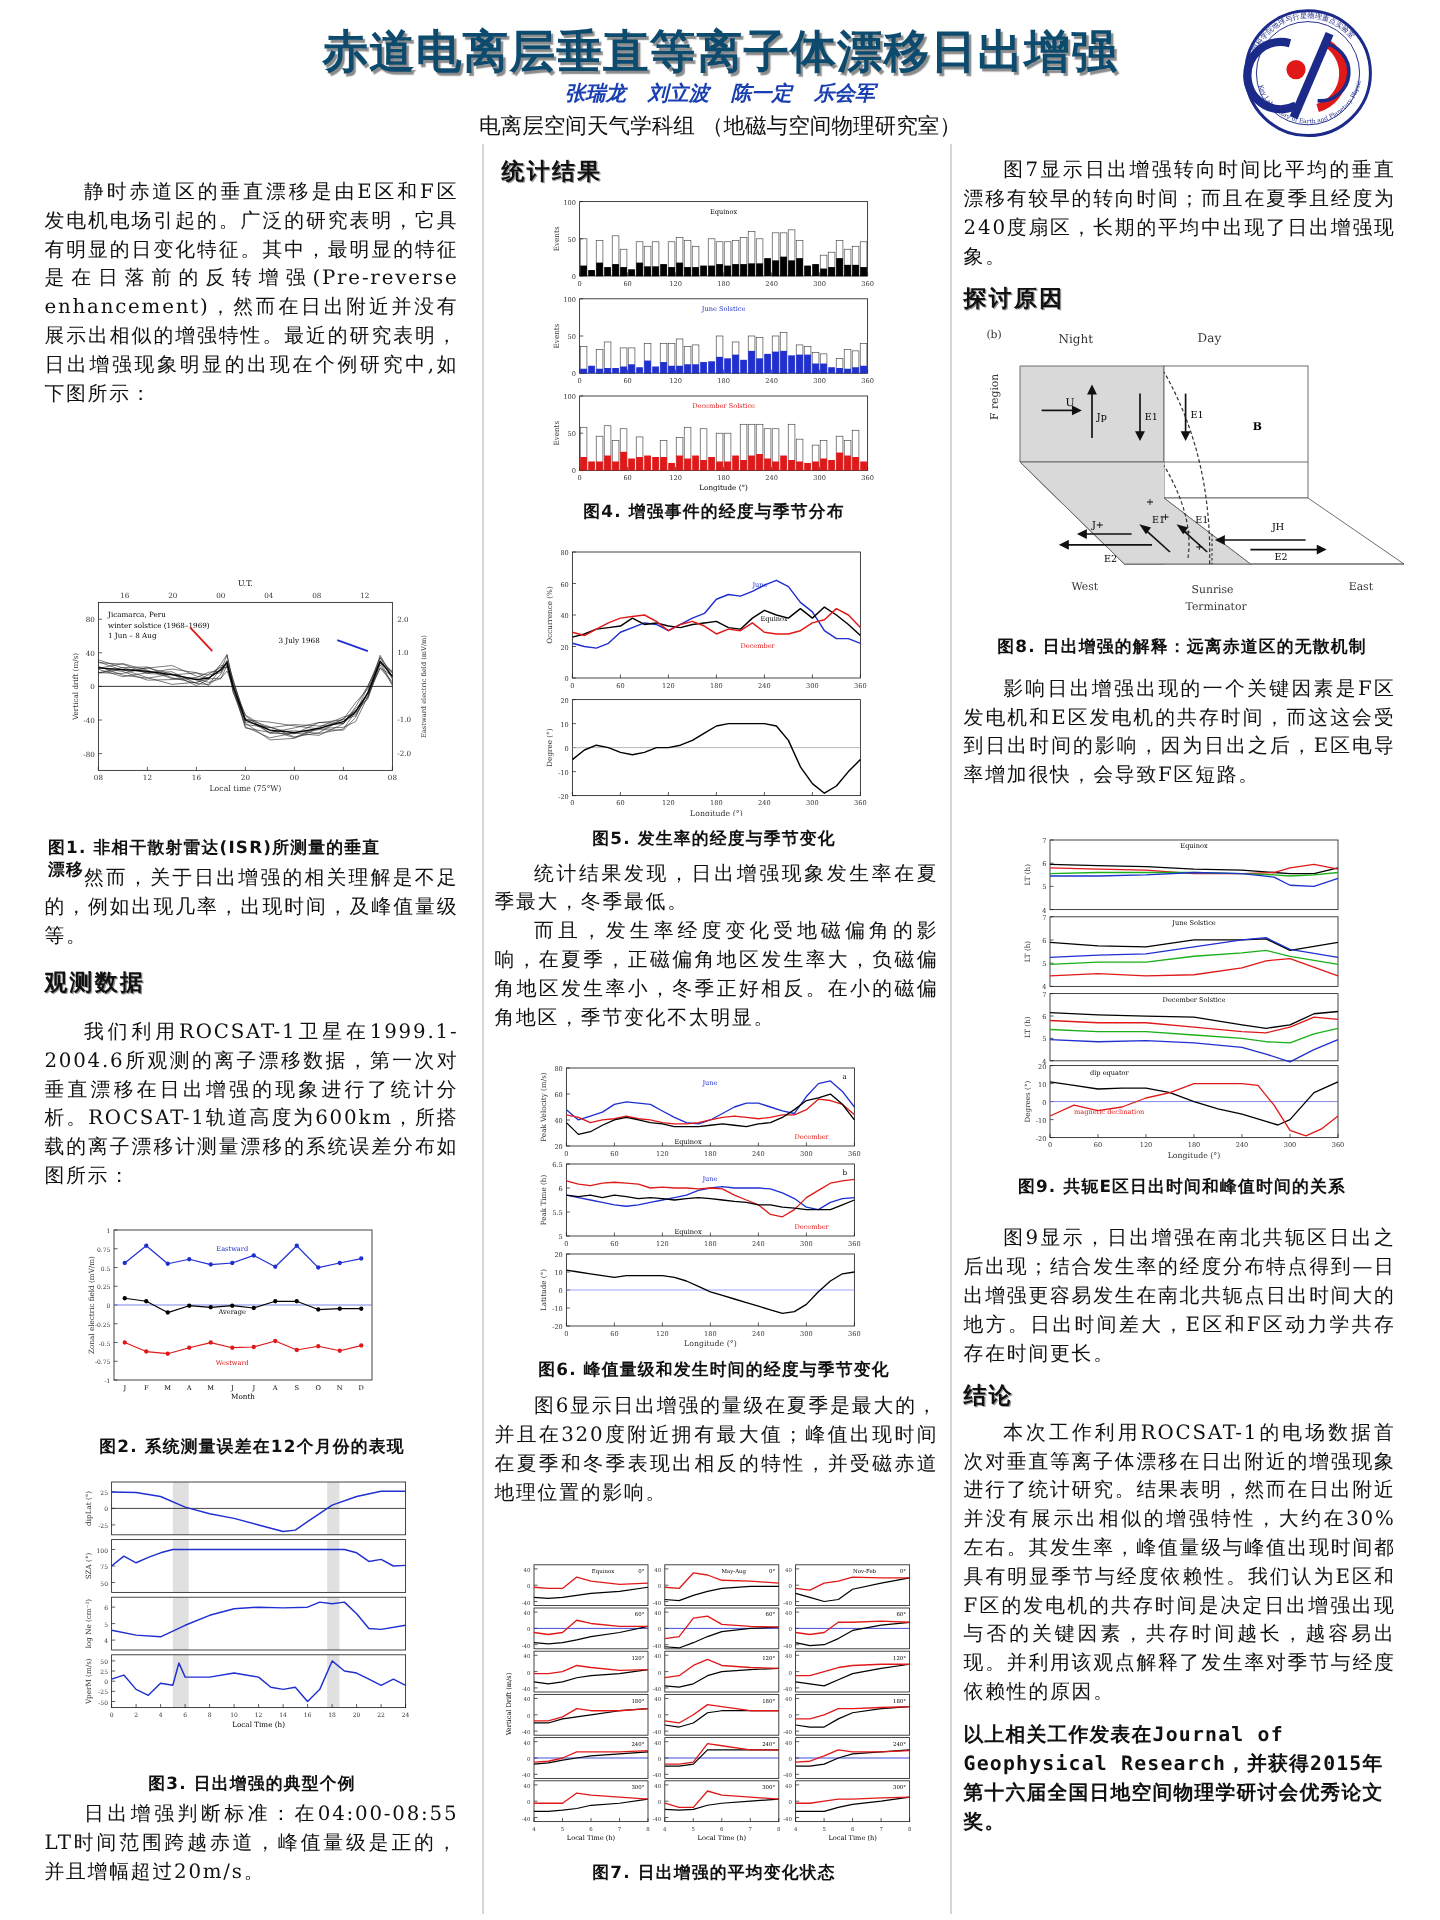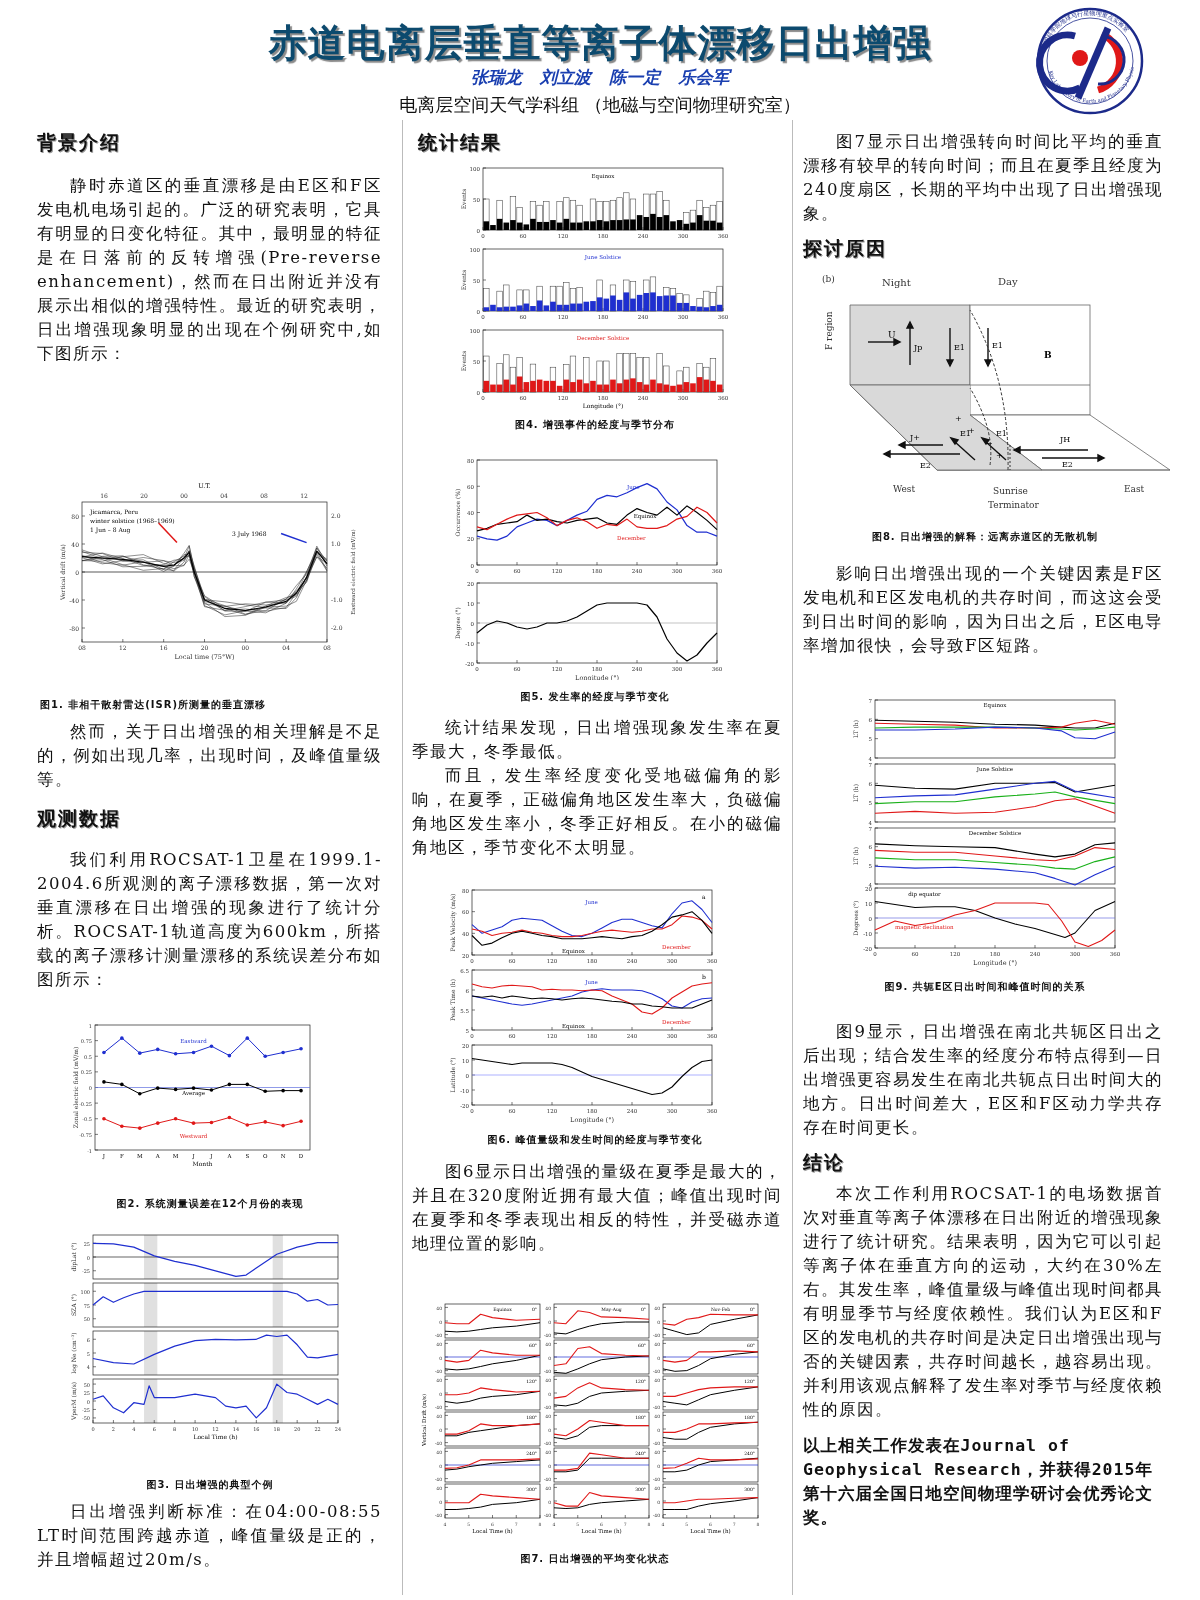--- a/index.html
+++ b/index.html
@@ -6,21 +6,21 @@
   body { width:1200px; height:1600px; position:relative; overflow:hidden; font-family:"DejaVu Serif", serif; color:#111; }
   .abs { position:absolute; }
   #title { left:0; width:1200px; top:18px; text-align:center; font-family:"DejaVu Sans", sans-serif; font-weight:bold; font-size:38px; color:#0c4a6e; letter-spacing:1px; text-shadow:2px 2px 1px #8a8a8a; }
   #authors { left:0; width:1200px; top:66px; text-align:center; font-size:17px; color:#1a3fb0; font-style:italic; font-weight:bold; word-spacing:14px;font-family:Liberation Serif, serif; }
   #affil { left:0; width:1200px; top:93px; text-align:center; font-family:"DejaVu Sans", sans-serif; font-size:18px; font-weight:normal; color:#111; }
   .logo { left:1020px; top:6px; width:140px; height:110px; }
   .divider { position:absolute; width:1px; background:#bbb; }
   .col { position:absolute; }
   h2 { margin:0; font-family:"DejaVu Sans", sans-serif; font-size:19px; font-weight:bold; text-shadow:1px 1px 0 #999; letter-spacing:2px; }
   p.t { margin:0; font-size:16.5px; line-height:24px; text-indent:2em; letter-spacing:1.5px; text-align:justify; }
-  .cap { font-family:"DejaVu Sans", sans-serif; font-weight:bold; font-size:10px; text-align:center; letter-spacing:1px; }
+  .cap { font-family:"DejaVu Sans", sans-serif; font-weight:bold; font-size:14px; text-align:center; letter-spacing:1px; }
   svg text { font-family:"DejaVu Serif", serif; }
   .award { font-family:"DejaVu Sans Mono", monospace; font-weight:bold; font-size:16.5px; line-height:24px; letter-spacing:1px; }
 </style>
 </head>
 <body>
 
 <div id="title" class="abs">赤道电离层垂直等离子体漂移日出增强</div>
 <div id="authors" class="abs">张瑞龙 刘立波 陈一定 乐会军</div>
 <div id="affil" class="abs">电离层空间天气学科组  （地磁与空间物理研究室）</div>
 <svg class="abs logo" viewBox="0 0 140 110">
@@ -34,21 +34,20 @@
   <path id="logoArcTop" d="M24 55 A46 46 0 0 1 116 55" fill="none"></path>
   <text font-size="6" fill="#1c2a8a"><textPath href="#logoArcTop" startOffset="8%">中国科学院地球与行星物理重点实验室</textPath></text>
   <path id="logoArcBot" d="M28 62 A44 44 0 0 0 114 62" fill="none"></path>
   <text font-size="5" fill="#1c2a8a"><textPath href="#logoArcBot" startOffset="3%">Key Laboratory of Earth and Planetary Physics, CAS</textPath></text>
 </svg>
 
 <div class="divider" style="left:402px; top:120px; height:1475px;"></div>
 <div class="divider" style="left:792px; top:120px; height:1475px;"></div>
 
 <div class="col" style="left:37px; top:130px; width:345px;">
-  <h2>背景介绍</h2>
   <div style="height:18px"></div>
   <p class="t">静时赤道区的垂直漂移是由E区和F区发电机电场引起的。广泛的研究表明，它具有明显的日变化特征。其中，最明显的特征是在日落前的反转增强(Pre-reverse enhancement)，然而在日出附近并没有展示出相似的增强特性。最近的研究表明，日出增强现象明显的出现在个例研究中,如下图所示：</p>
 </div>
 
 <svg class="abs" id="fig1" style="left:40px; top:480px;" width="340" height="200">
     <rect x="42" y="22" width="245" height="140" fill="none" stroke="#222" stroke-width="0.7"></rect>
     <line x1="42" x2="45" y1="148" y2="148" stroke="#222" stroke-width="0.6"></line>
     <text x="39" y="150.5" font-size="6" text-anchor="end" fill="#333">-80</text>
     <line x1="42" x2="45" y1="120" y2="120" stroke="#222" stroke-width="0.6"></line>
     <text x="39" y="122.5" font-size="6" text-anchor="end" fill="#333">-40</text>
@@ -1086,16 +1085,16 @@
     <text x="63.333333333333336" y="203.5" font-size="5.5">dip equator</text>
     <text x="50" y="236.5" font-size="5.5" fill="#e01818">magnetic declination</text>
   </svg>
 <div class="abs cap" style="left:800px; top:980px; width:370px;">图9. 共轭E区日出时间和峰值时间的关系</div>
 
 <div class="col" style="left:803px; top:1020px; width:360px;">
   <p class="t">图9显示，日出增强在南北共轭区日出之后出现；结合发生率的经度分布特点得到—日出增强更容易发生在南北共轭点日出时间大的地方。日出时间差大，E区和F区动力学共存存在时间更长。</p>
   <div style="height:10px"></div>
   <h2>结论</h2>
   <div style="height:6px"></div>
-  <p class="t">本次工作利用ROCSAT-1的电场数据首次对垂直等离子体漂移在日出附近的增强现象进行了统计研究。结果表明，因为它可以引起等离子体在垂直方向的运动，大约在30%左右。其发生率，峰值量级与峰值出现时间都具有明显季节与经度依赖性。我们认为E区和F区的发电机的共存时间是决定日出增强出现与否的关键因素，共存时间越长，越容易出现。并利用该观点解释了发生率对季节与经度依赖性的原因。</p>
+  <p class="t">本次工作利用ROCSAT-1的电场数据首次对垂直等离子体漂移在日出附近的增强现象进行了统计研究。结果表明，然而在日出附近并没有展示出相似的增强特性，大约在30%左右。其发生率，峰值量级与峰值出现时间都具有明显季节与经度依赖性。我们认为E区和F区的发电机的共存时间是决定日出增强出现与否的关键因素，共存时间越长，越容易出现。并利用该观点解释了发生率对季节与经度依赖性的原因。</p>
   <div style="height:12px"></div>
   <div class="award">以上相关工作发表在Journal of Geophysical Research，并获得2015年第十六届全国日地空间物理学研讨会优秀论文奖。</div>
 </div>
 
 </body></html>

